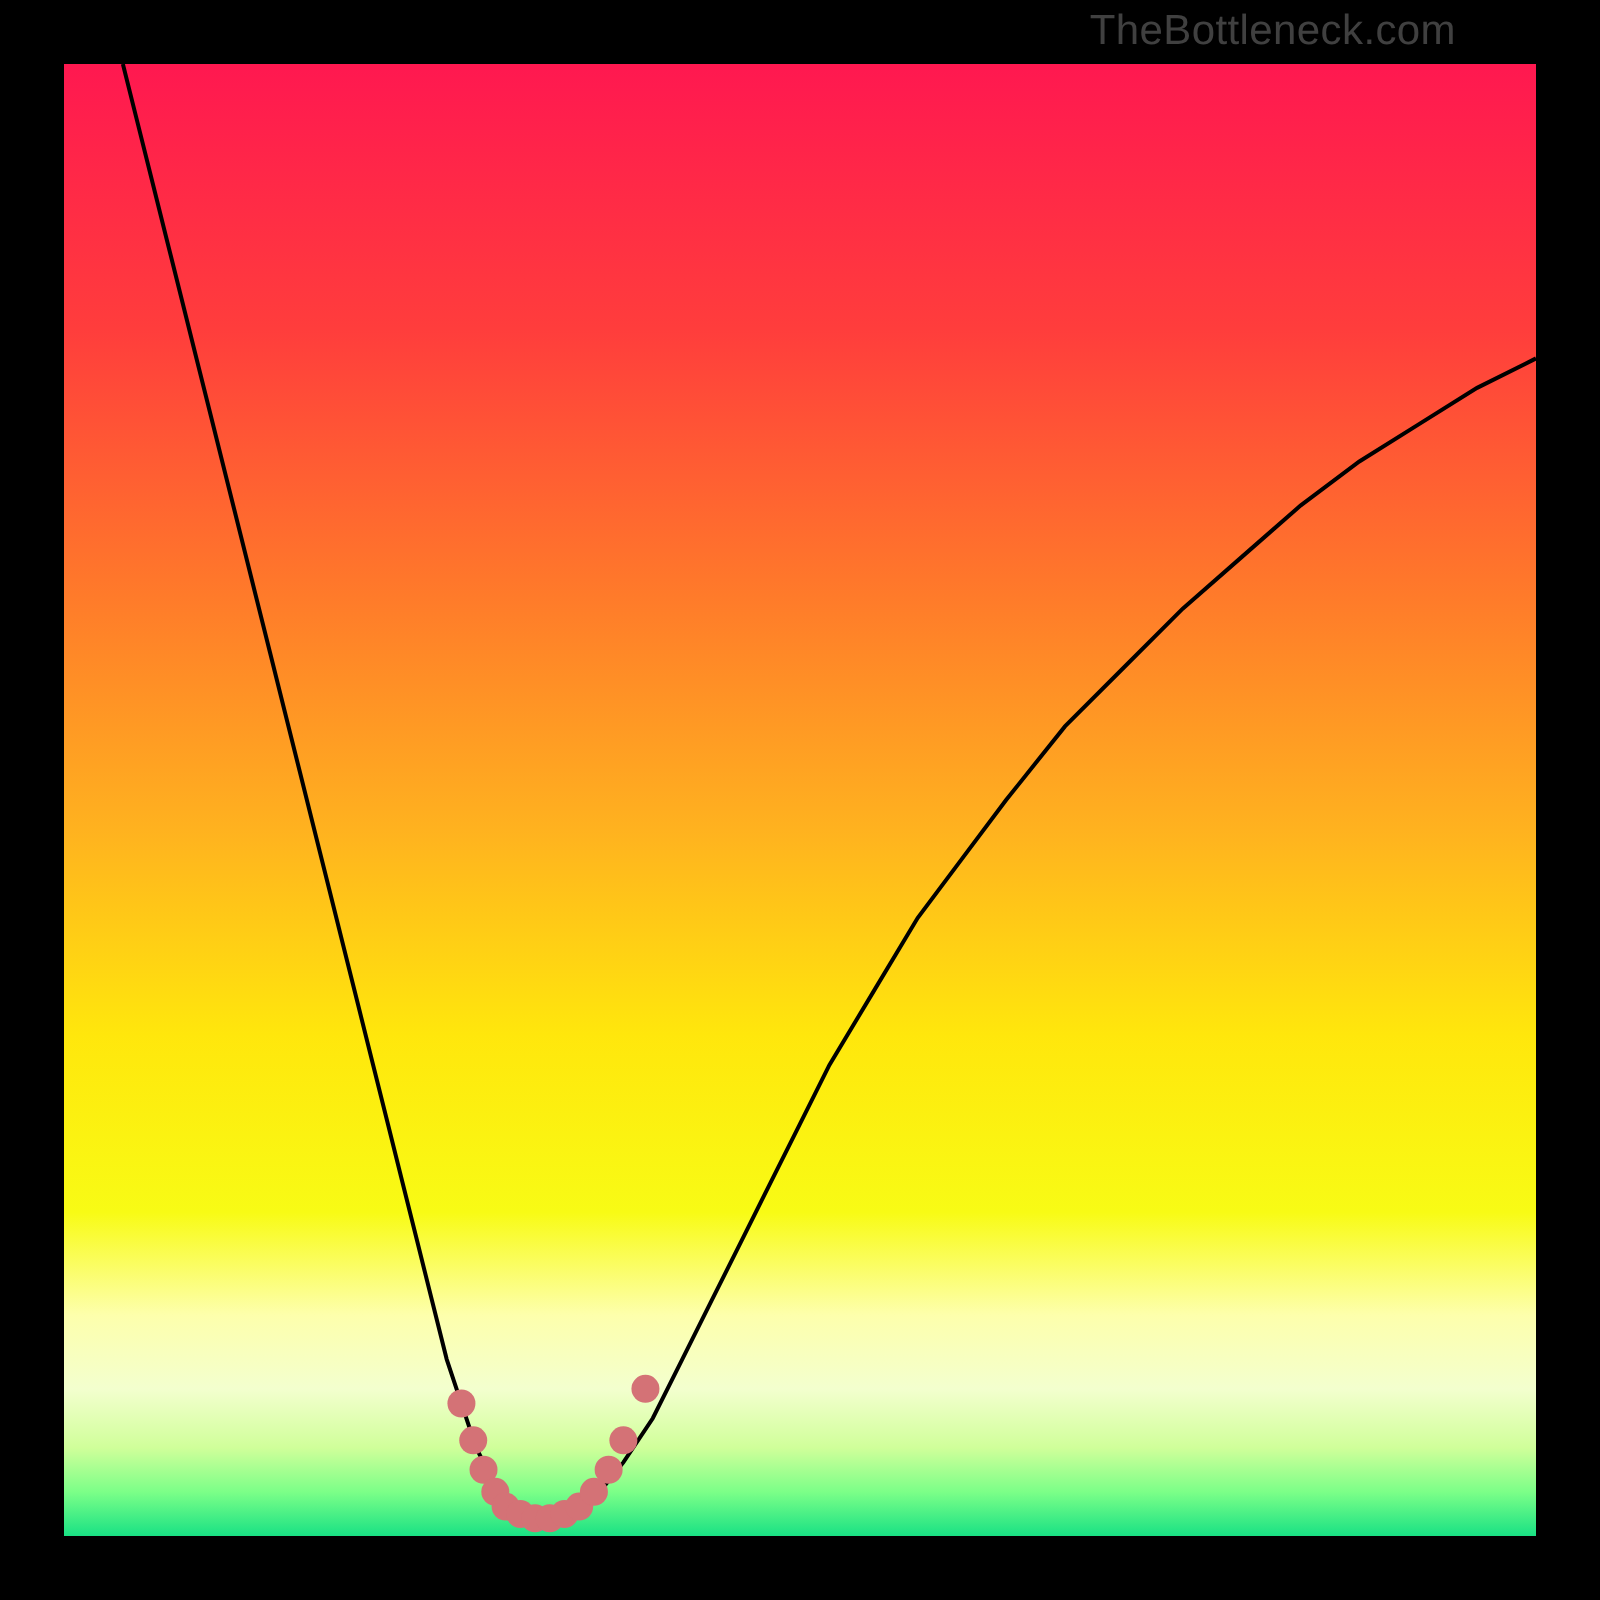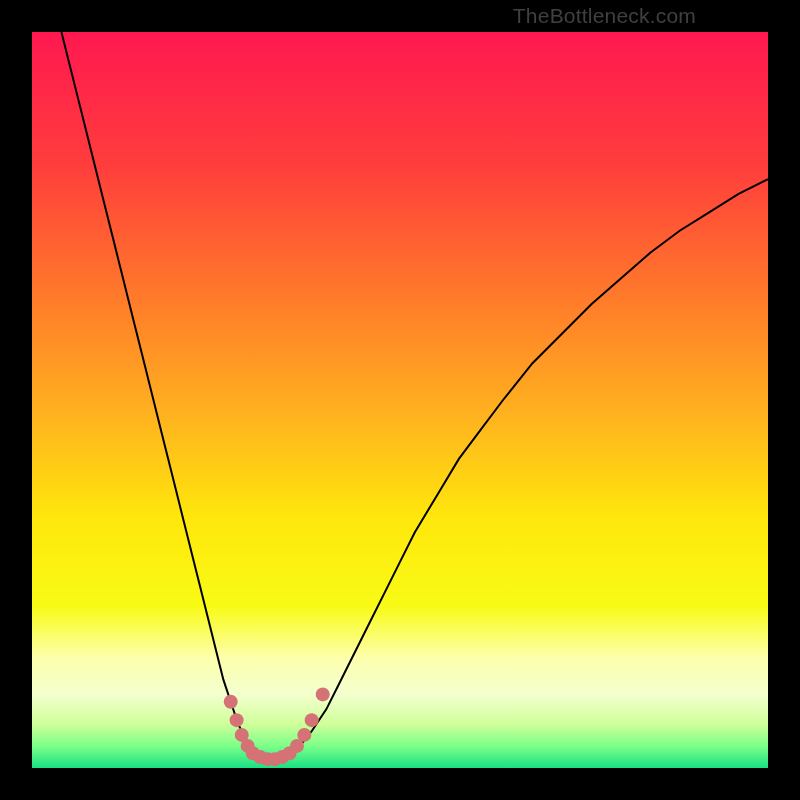--- a/index.html
+++ b/index.html
@@ -11,20 +11,21 @@
     overflow: hidden;
     font-family: Arial, Helvetica, sans-serif;
   }
   .frame {
     position: absolute;
     top: 0;
     left: 0;
     width: 708px;
     height: 800px;
     background: #000;
+    padding-left: 32px;
   }
   .watermark {
     position: absolute;
     top: 4px;
     right: 12px;
     color: #404040;
     font-size: 21px;
     font-weight: 500;
     letter-spacing: 0.2px;
     z-index: 50;

